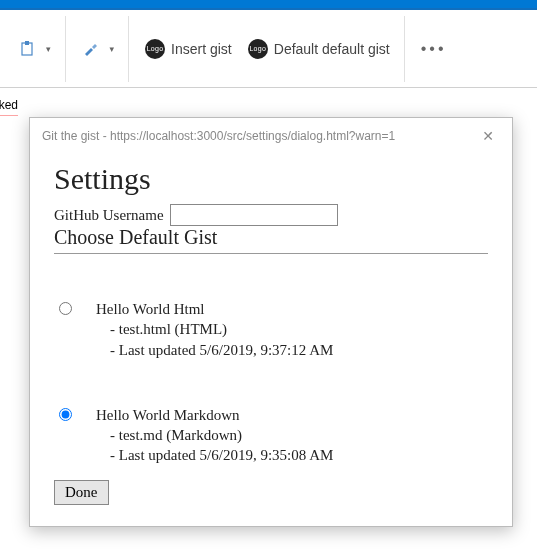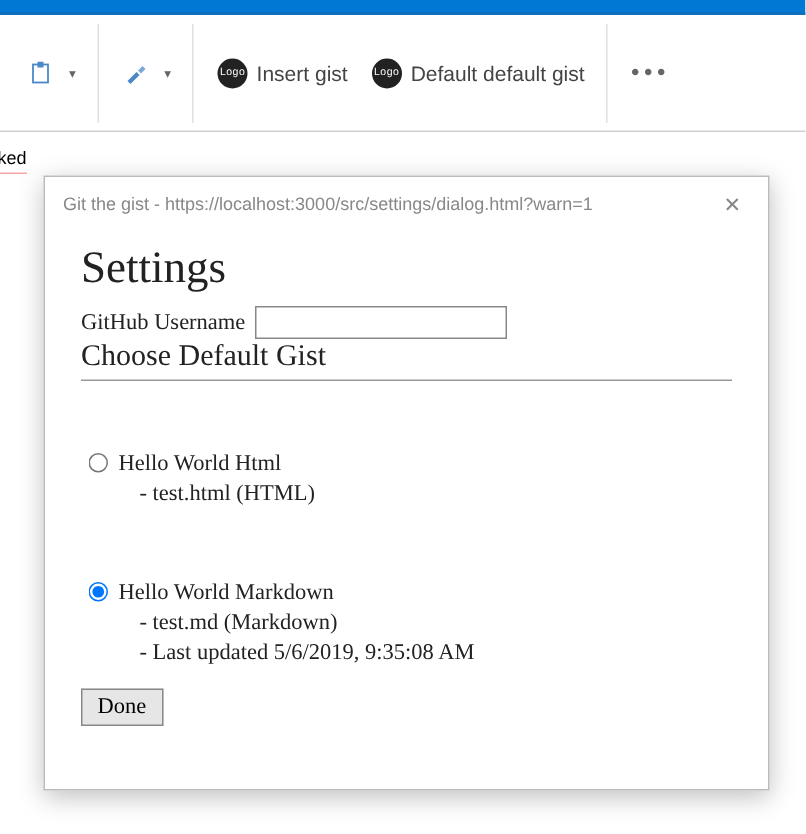--- a/index.html
+++ b/index.html
@@ -147,21 +147,21 @@
     margin: 0 0 6px 0;
     border-bottom: 1px solid #999;
     padding-bottom: 4px;
   }
   .gist-list {
     margin-top: 6px;
   }
   .gist-item {
     display: flex;
     align-items: flex-start;
-    gap: 4px;
+    gap: 21px;
     margin-bottom: 8px;
     font-size: 15px;
     margin-top: 45px;
   }
   .gist-item input[type=radio] {
     margin-top: 3px;
   }
   .gist-lines { line-height: 1.35; }
   .gist-sub { padding-left: 14px; }
   .done-btn {
@@ -234,20 +234,21 @@
     </div>
 
     <h2 class="sub-heading">Choose Default Gist</h2>
 
     <div class="gist-list">
       <label class="gist-item">
         <input type="radio" name="gist" style="">
         <div class="gist-lines">
           <div>Hello World Html</div>
           <div class="gist-sub">- test.html (HTML)</div>
+          <div class="gist-sub">- Last updated 5/6/2019, 9:37:12 AM</div>
         </div>
       </label>
       <label class="gist-item">
         <input type="radio" name="gist" checked="" style="">
         <div class="gist-lines">
           <div>Hello World Markdown</div>
           <div class="gist-sub">- test.md (Markdown)</div>
           <div class="gist-sub">- Last updated 5/6/2019, 9:35:08 AM</div>
         </div>
       </label>

